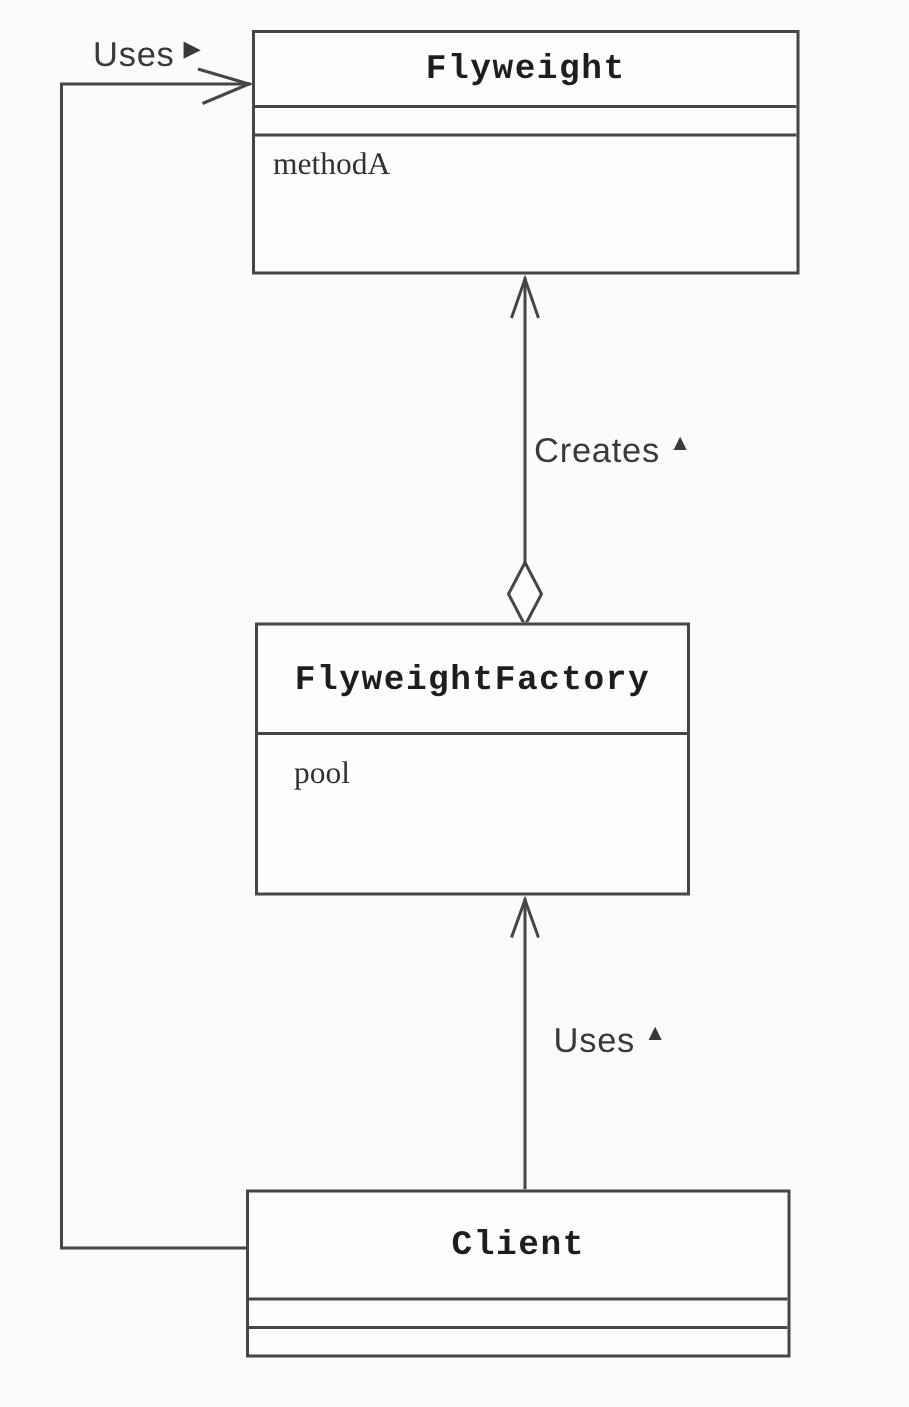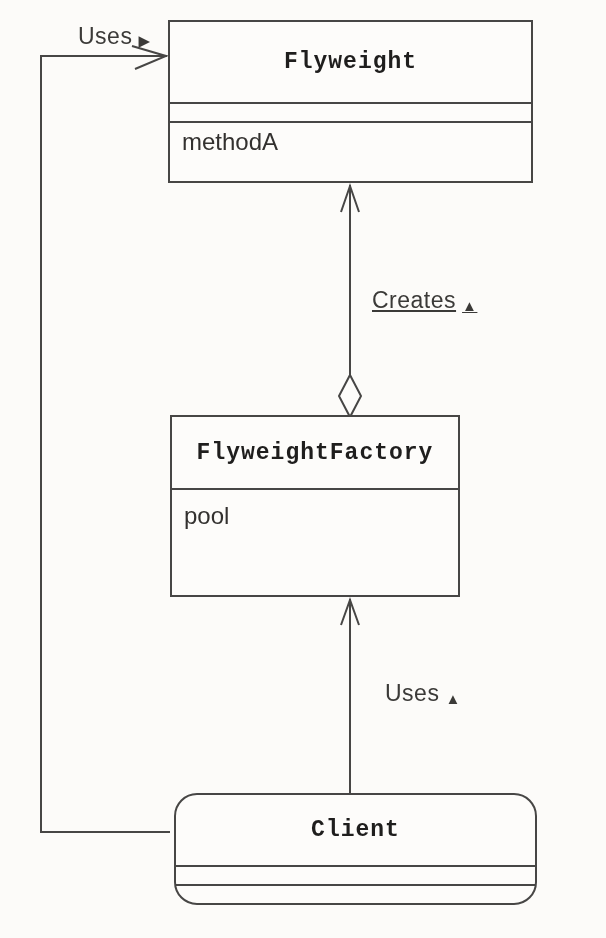--- a/index.html
+++ b/index.html
@@ -41,64 +41,63 @@
     color: #1f1e1d;
   }
   .compartment {
     border-top: 2px solid #474645;
     box-sizing: border-box;
   }
   .methods-list {
     padding: 3px 0 0 12px;
   }
   .member {
-    font-family: Liberation Sans, sans-serif;
-    font-size: 24px;
+    font-family: Liberation Serif, serif;
+    font-size: 21px;
     line-height: 31px;
     color: #33312f;
     white-space: pre;
   }
   .single-member {
     display: flex;
     align-items: center;
-    padding-left: 12px;
+    padding-left: 24px;
   }
   .rel-label {
     position: absolute;
     font-size: 23px;
     color: #3b3a38;
     letter-spacing: 0.5px;
     white-space: nowrap;
     display: flex;
-    align-items: flex-end;
-    margin-left: 16px;
+    align-items: flex-start;
   }
   .tri-icon {
     font-size: 15px;
     margin-left: 6px;
     color: #3b3a38;
   }
   
   #class-flyweight        { left: 168px; top: 20px;  width: 365px; height: 163px; }
-  #class-flyweight .class-title { height: 80px; text-align: center; }
+  #class-flyweight .class-title { height: 48px; text-align: center; }
   #class-flyweight .attrs { height: 19px; }
   #class-flyweight .methods { flex: 1; }
 
   #class-factory          { left: 170px; top: 415px; width: 290px; height: 182px; }
   #class-factory .class-title { height: 71px; }
   #class-factory .attrs   { height: 53px; }
   #class-factory .methods { flex: 1; }
 
-  #class-client           { left: 174px; top: 793px; width: 363px; height: 112px; border-radius: 23px; }
+  #class-client           { left: 164px; top: 793px; width: 363px; height: 112px; }
   #class-client .class-title { height: 70px; }
   #class-client .attrs    { height: 19px; }
   #class-client .methods  { flex: 1; }
 
   #uses-label-top  { left: 62px;  top: 23px; }
-  #creates-label   { left: 356px; top: 287px; text-decoration: underline; }
+  #creates-label   { left: 356px; top: 287px; }
   #uses-label-mid  { left: 369px; top: 680px; }
 </style>
 </head>
 <body>
 
 <div class="canvas">
 
   <svg class="connector-layer" viewBox="0 0 606 938" xmlns="http://www.w3.org/2000/svg">
 
     <path d="M 167 56 L 41 56 L 41 832 L 170 832" fill="none" stroke="#474645" stroke-width="2"></path>

